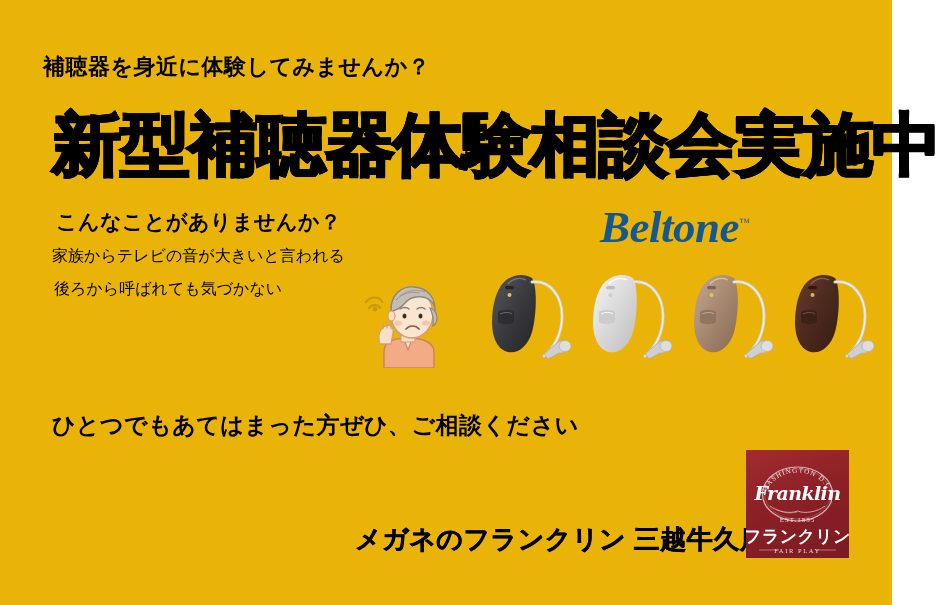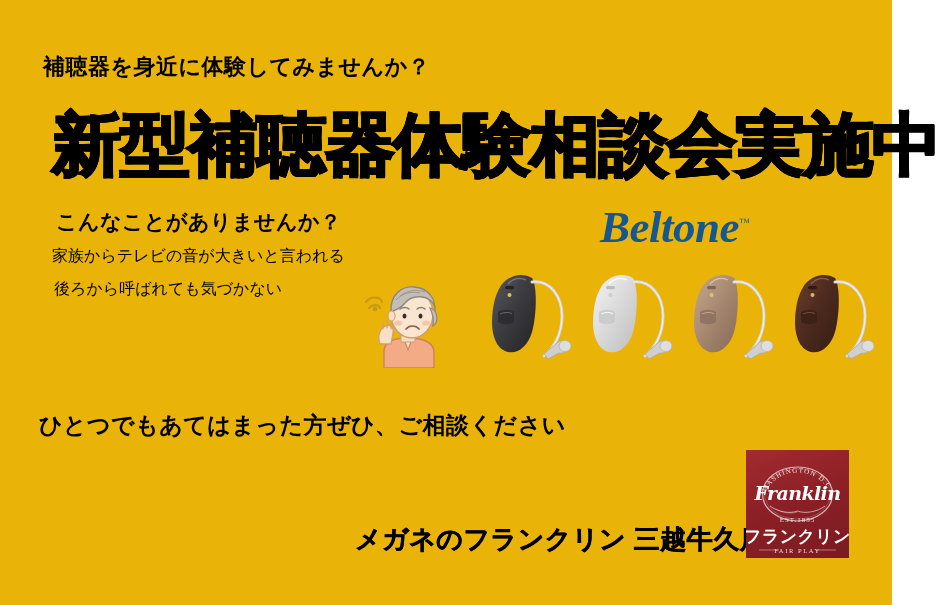--- a/index.html
+++ b/index.html
@@ -124,21 +124,21 @@
     left: 466px;
     top: 260px;
     width: 430px;
     height: 108px;
   }
   .aids svg { display: block; width: 100%; height: 100%; }
 
   
   .cta {
     position: absolute;
-    left: 39px;
+    left: 52px;
     top: 404px;
     width: 620px;
   }
   .cta-line {
     font-size: 23px;
     font-weight: 700;
     line-height: 42px;
     letter-spacing: 0.5px;
     white-space: nowrap;
   }

